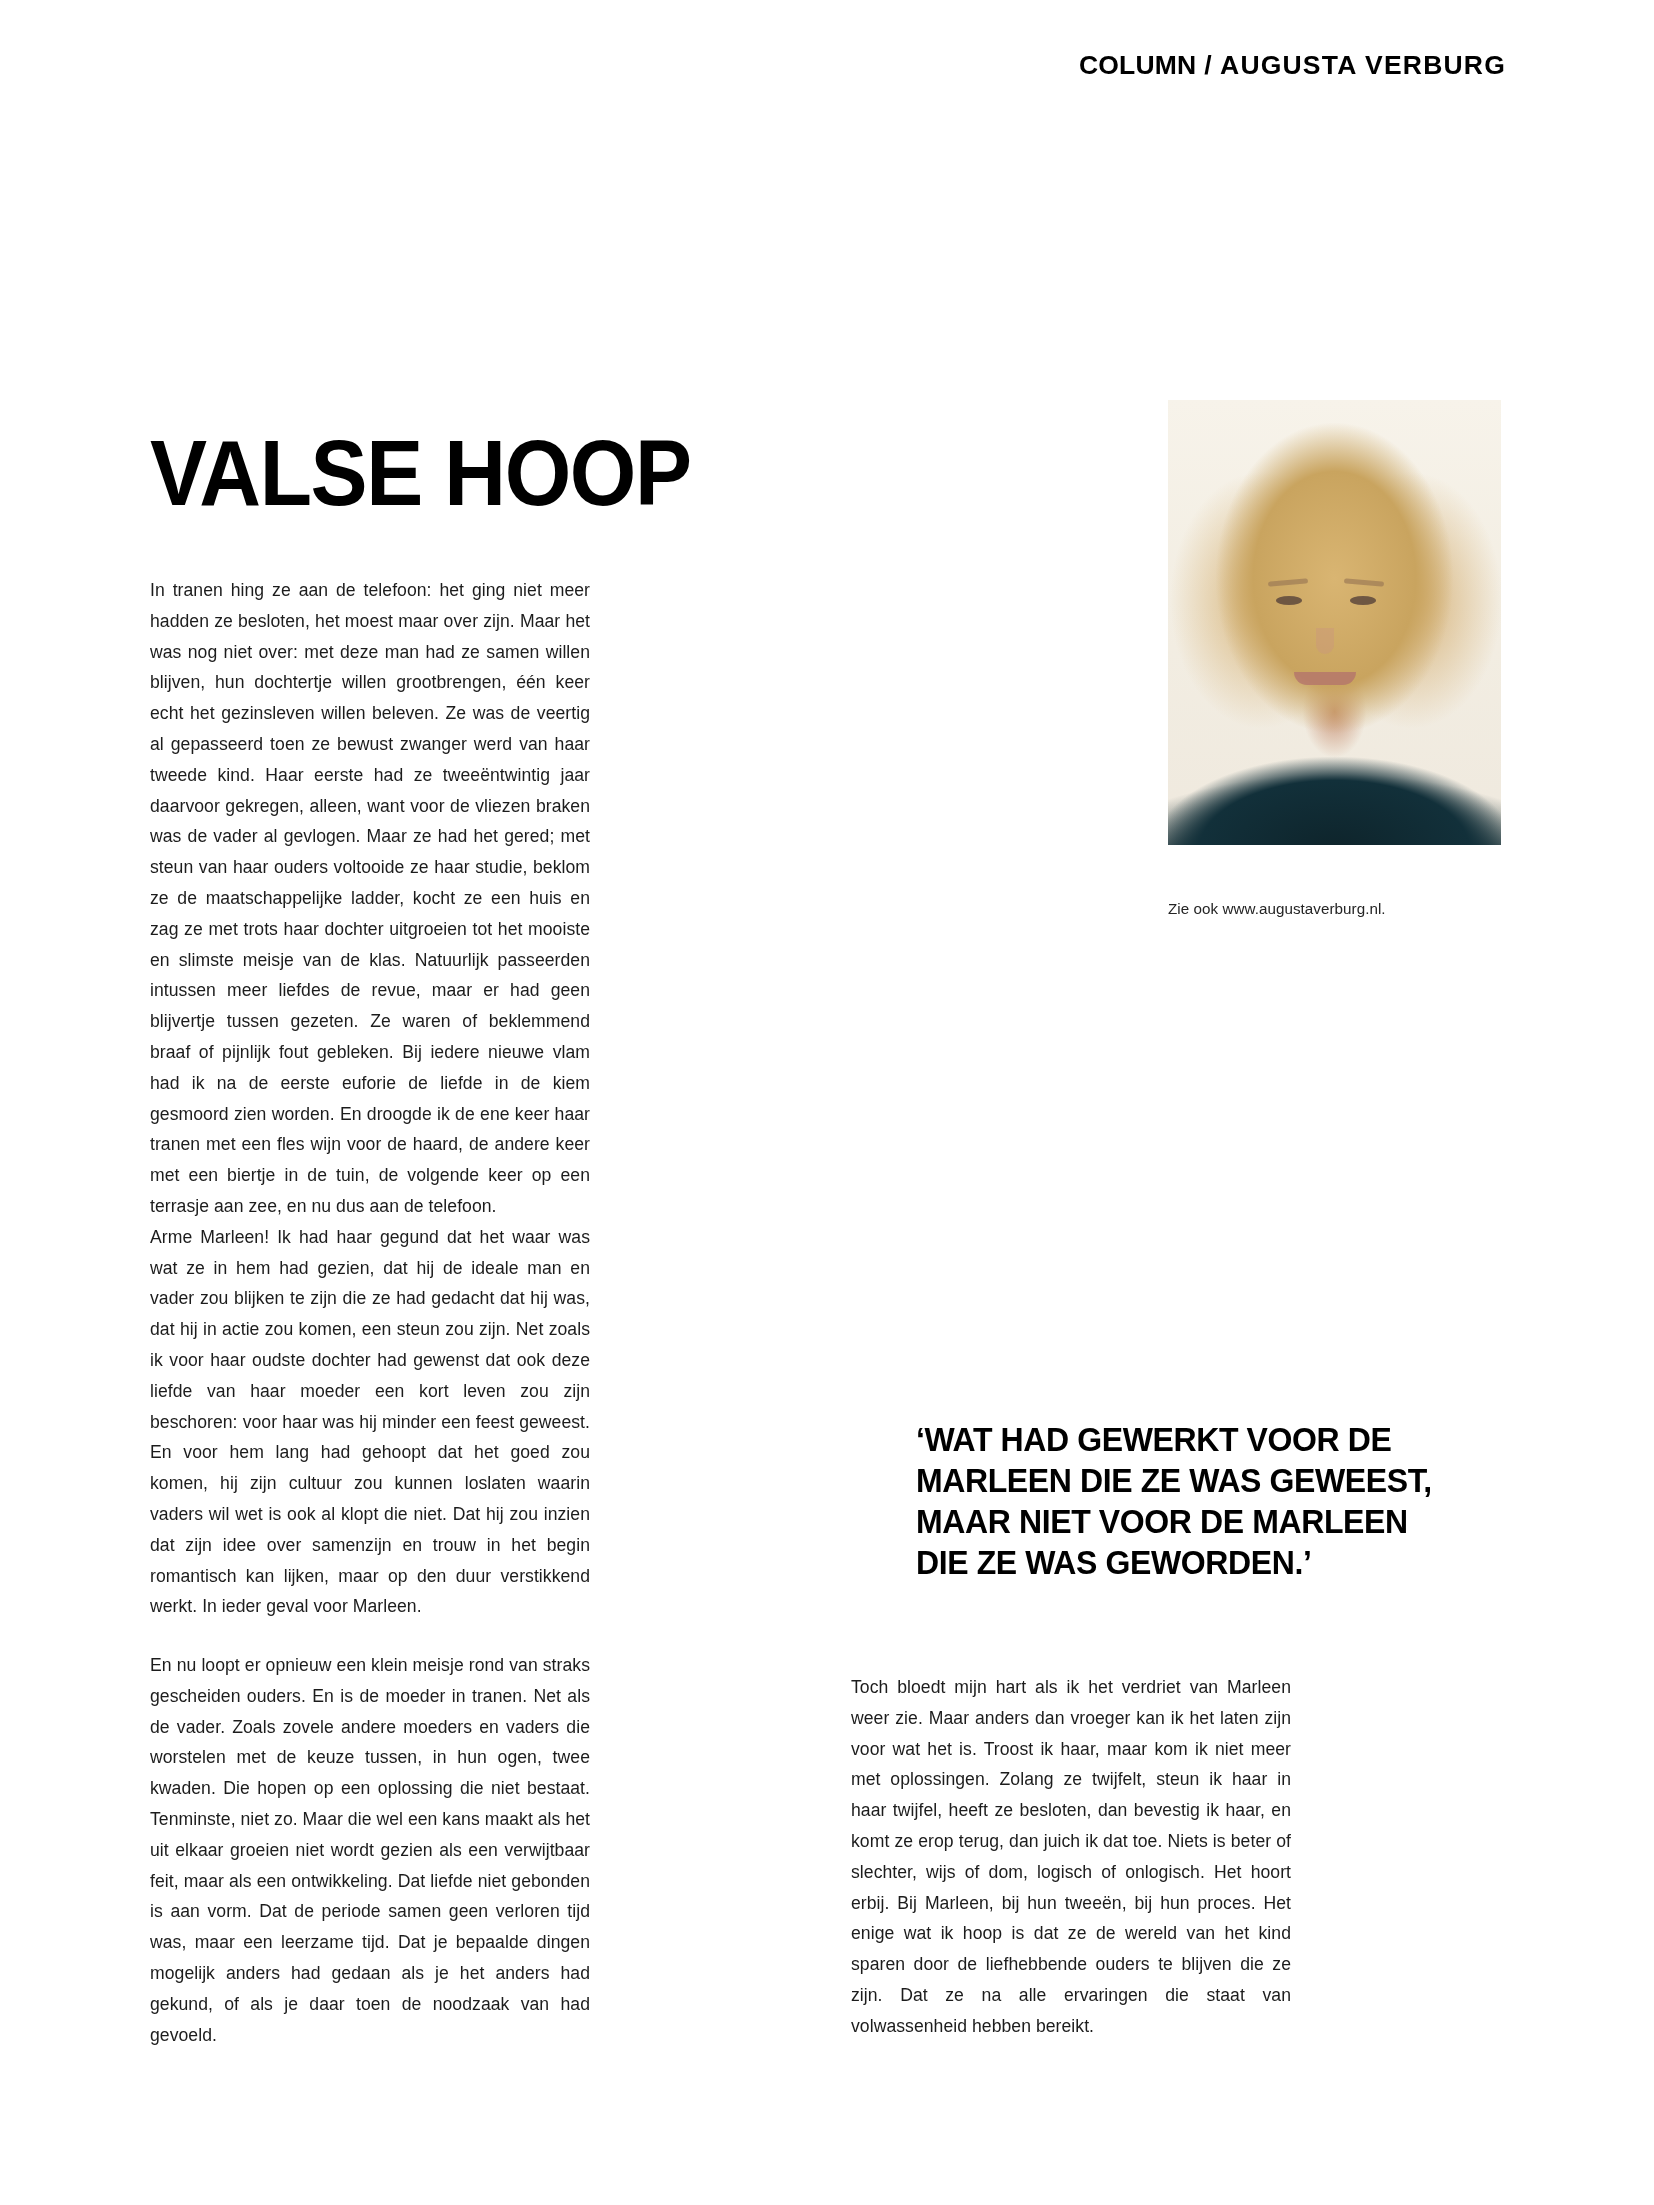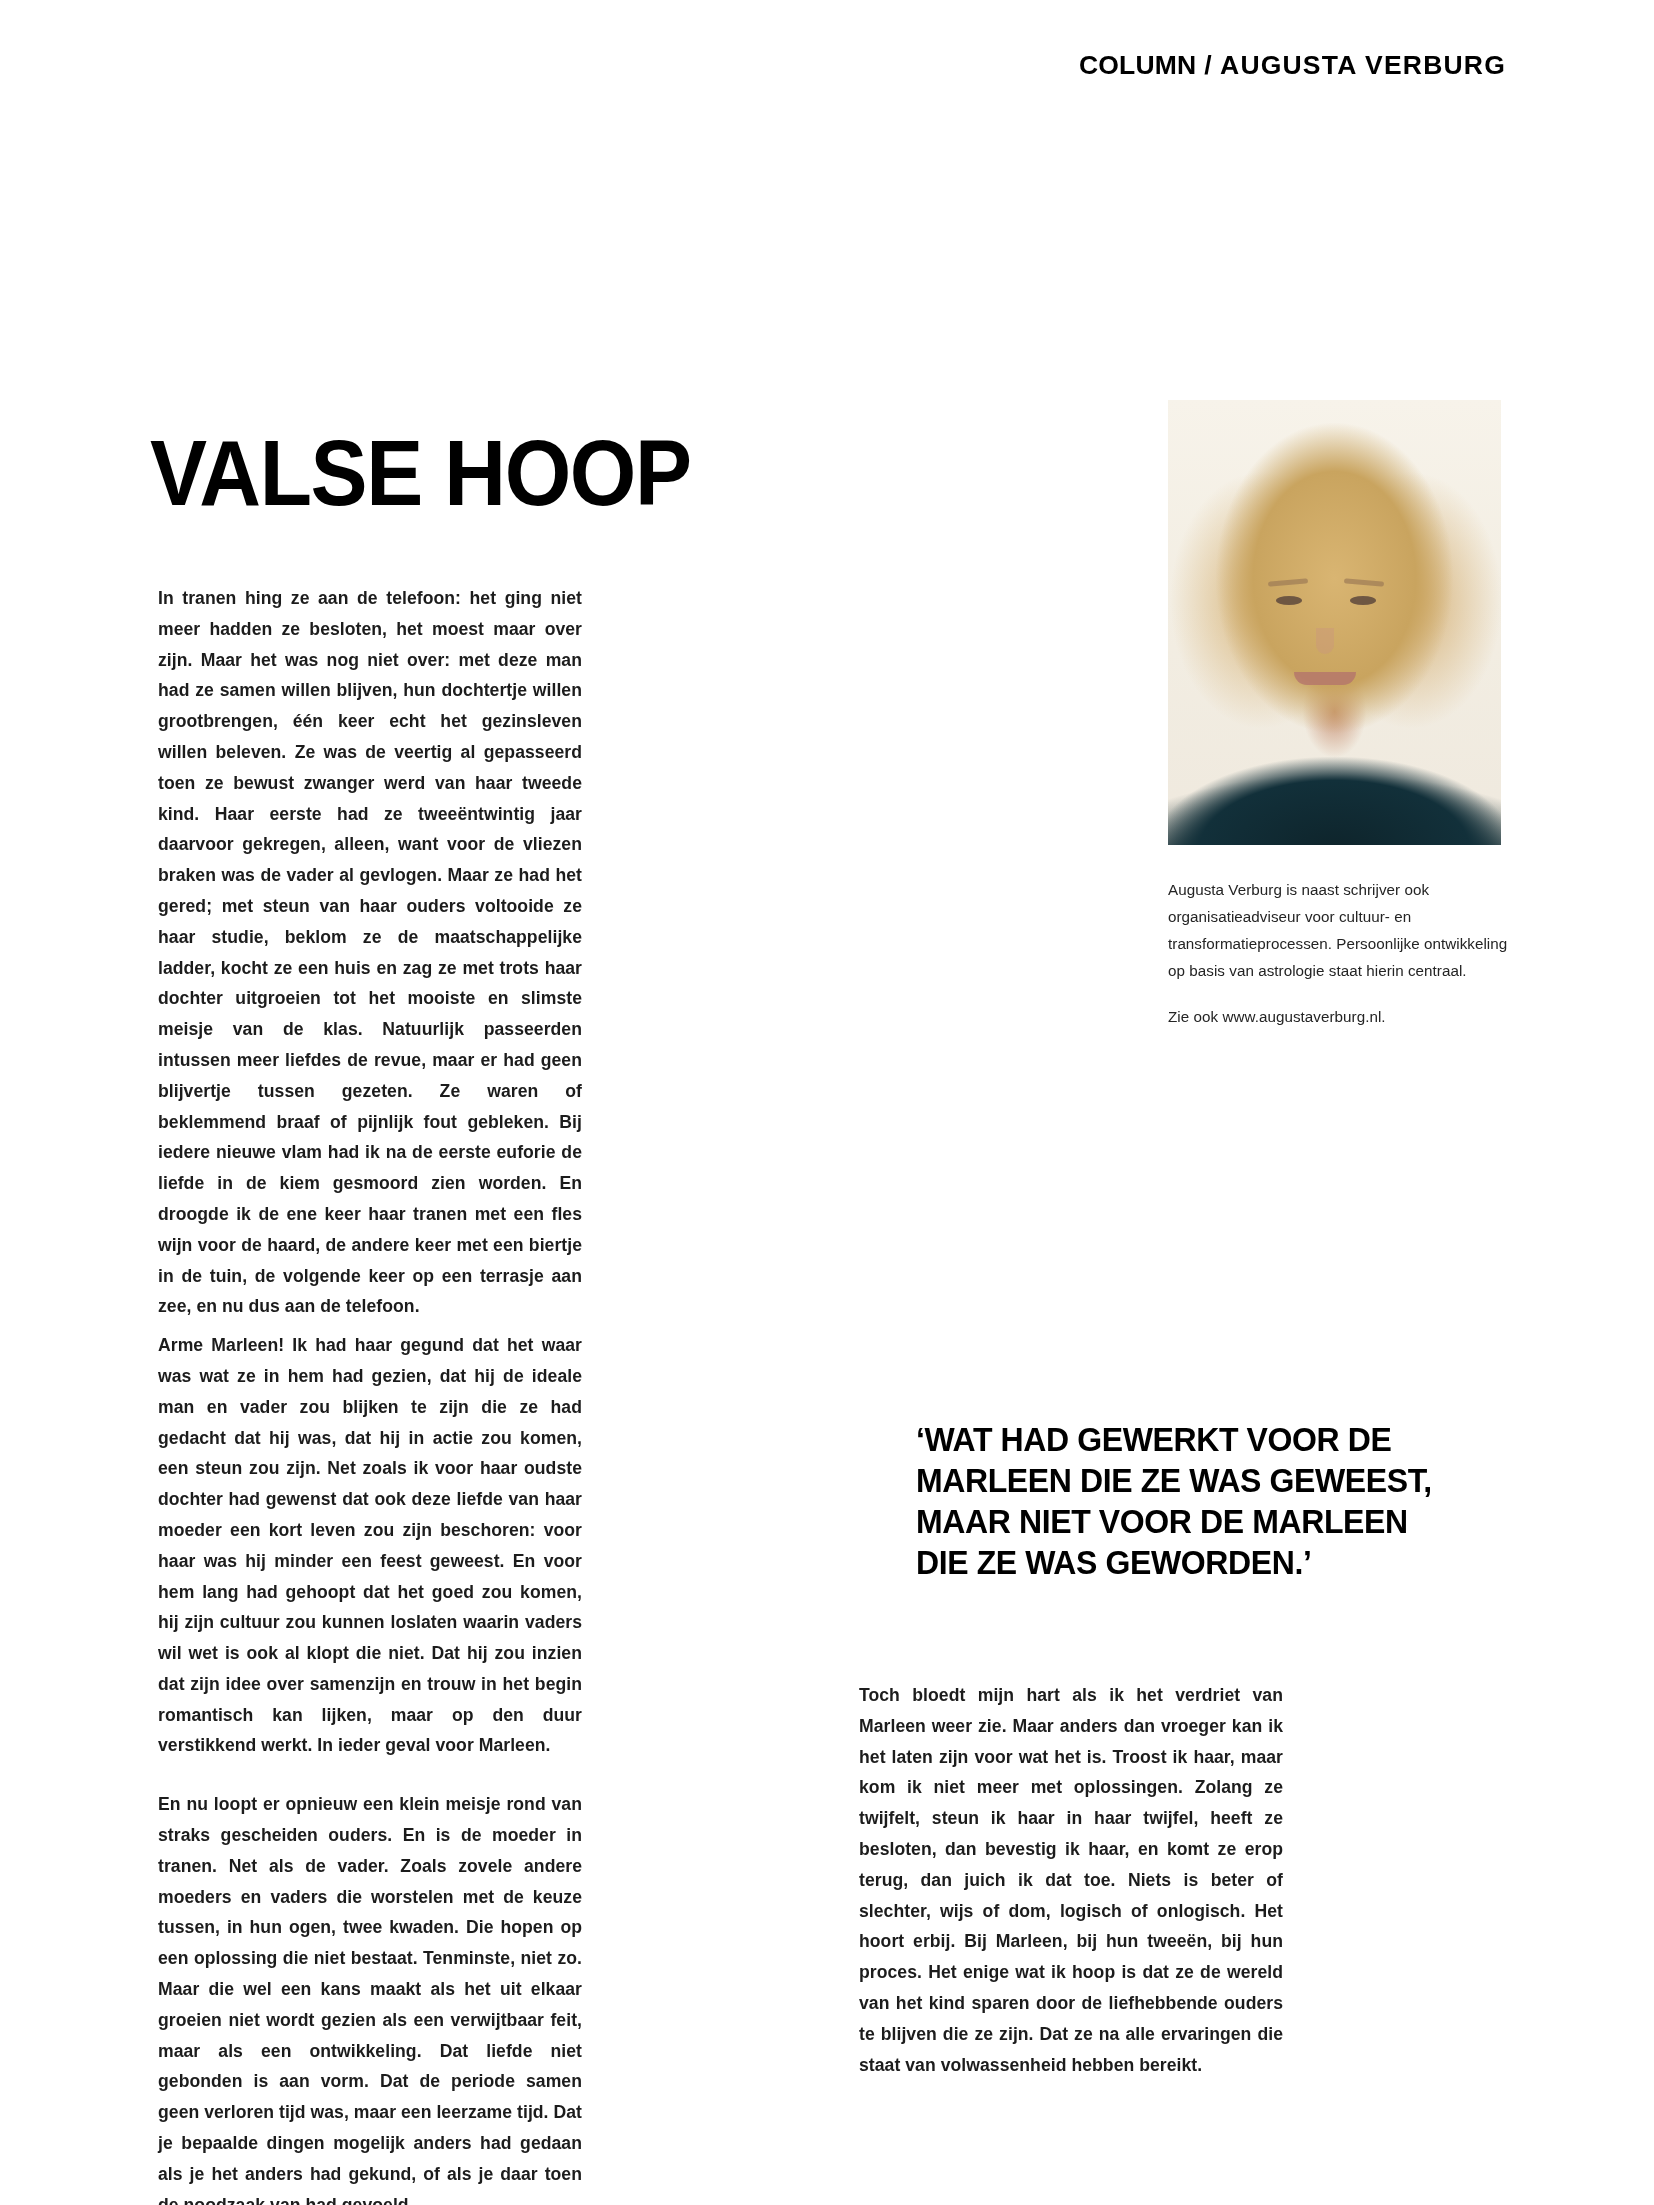--- a/index.html
+++ b/index.html
@@ -72,22 +72,21 @@
 
   .bodytext {
     font-size: 17.6px;
     line-height: 30.8px;
     text-align: justify;
     color: #1c1c1c;
     font-weight: 300;
     letter-spacing: 0.05px;
   }
   .bodytext p {
-    margin: 8px;
-    font-weight: bold;
+    margin: 0;
   }
   .bodytext p.gap-before {
     margin-top: 28px;
   }
 
   
   .photo-wrap {
     position: absolute;
     left: 1168px;
     top: 400px;
@@ -177,21 +176,20 @@
     <div class="ph-brow r"></div>
     <div class="ph-eye l"></div>
     <div class="ph-eye r"></div>
     <div class="ph-nose"></div>
     <div class="ph-mouth"></div>
     <div class="ph-shoulder"></div>
   </div>
 </div>
 
 <div class="caption">
-  <p>Augusta Verburg is naast schrijver ook organisatieadviseur voor cultuur- en transformatieprocessen. Persoonlijke ontwikkeling op basis van astrologie staat hierin centraal.</p>
   <p class="sep">Zie ook www.augustaverburg.nl.</p>
 </div>
 
 <blockquote class="pullquote">
   <span class="ql">‘WAT HAD GEWERKT VOOR DE</span>
   <span class="ql">MARLEEN DIE ZE WAS GEWEEST,</span>
   <span class="ql">MAAR NIET VOOR DE MARLEEN</span>
   <span class="ql">DIE ZE WAS GEWORDEN.’</span>
 </blockquote>
 

